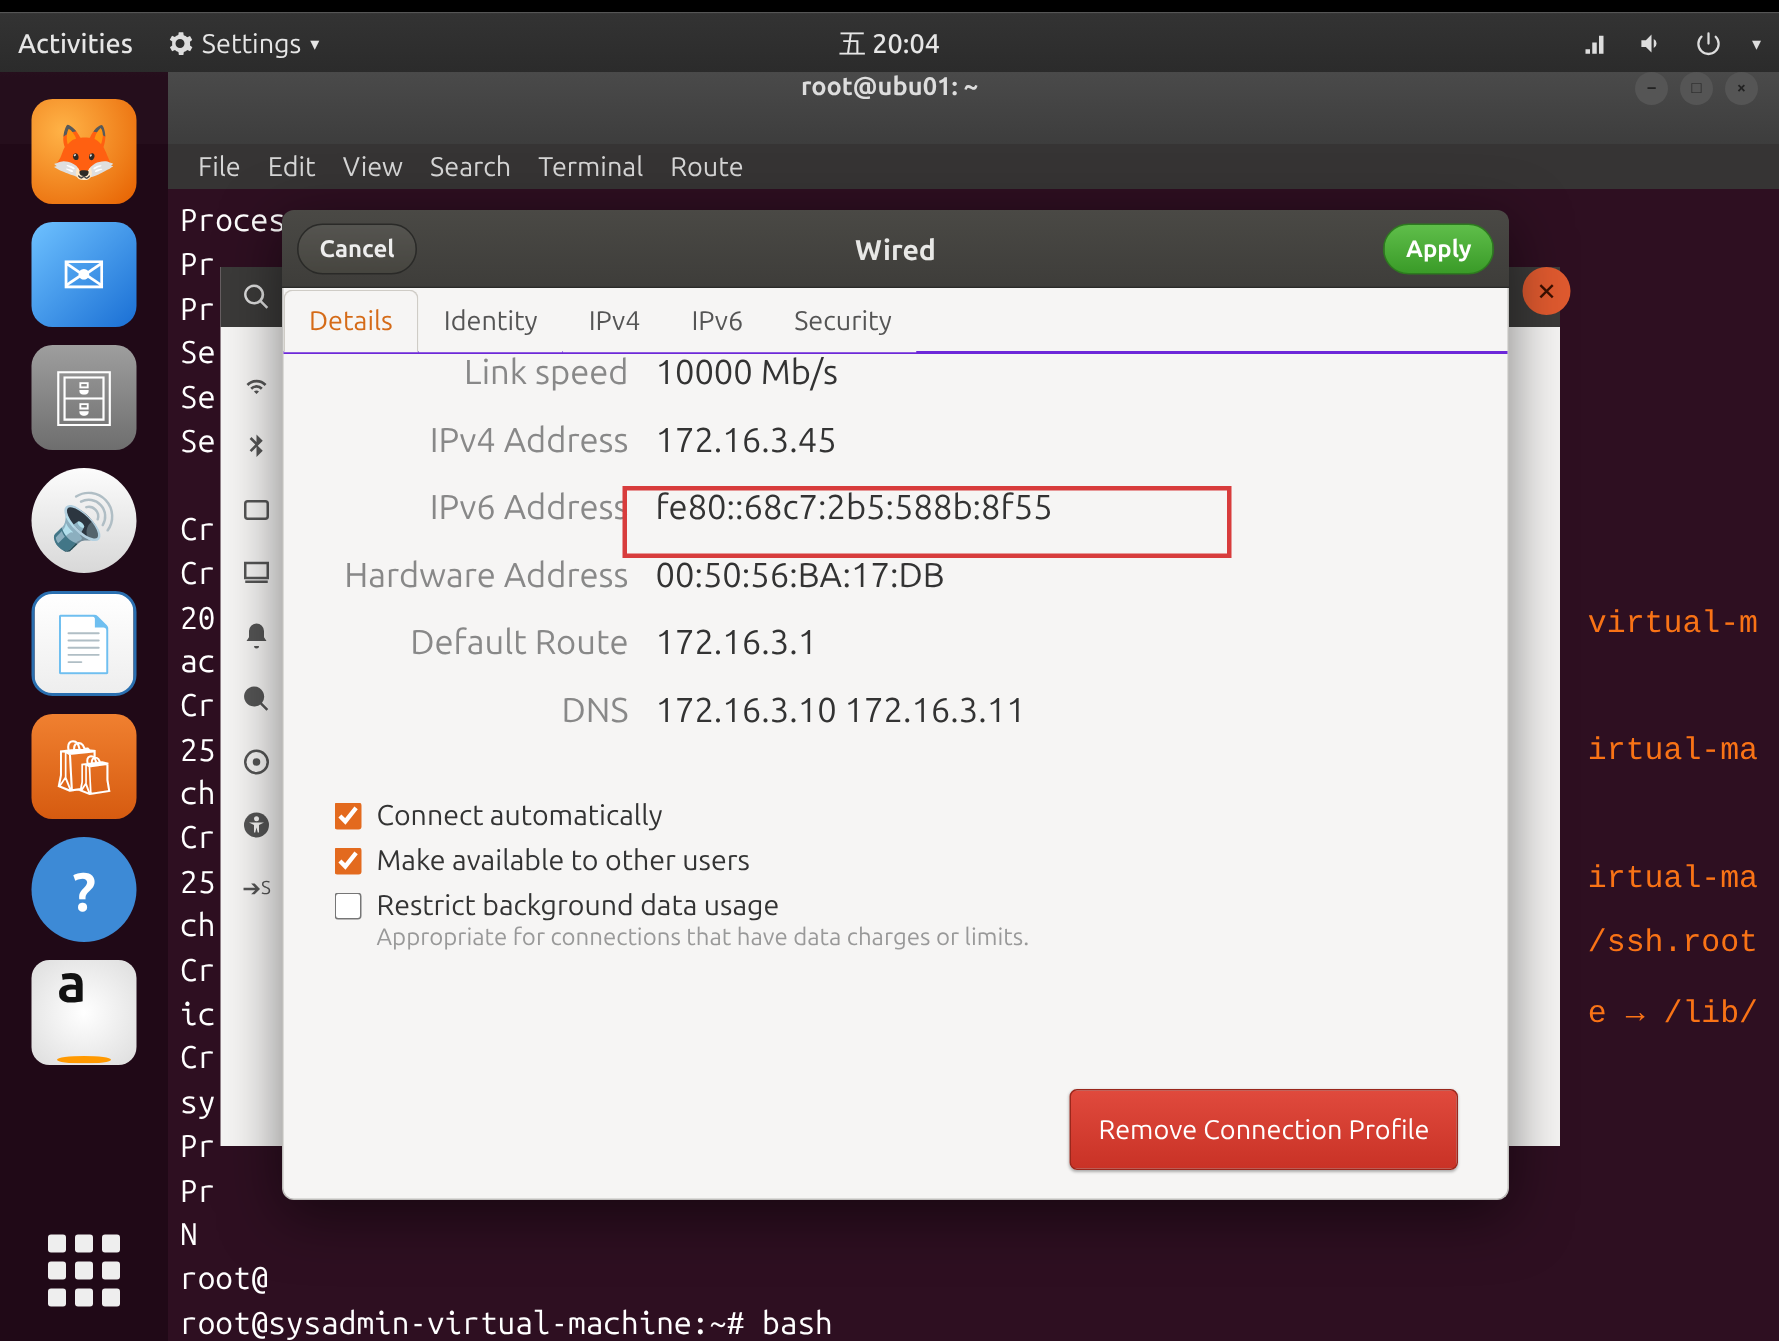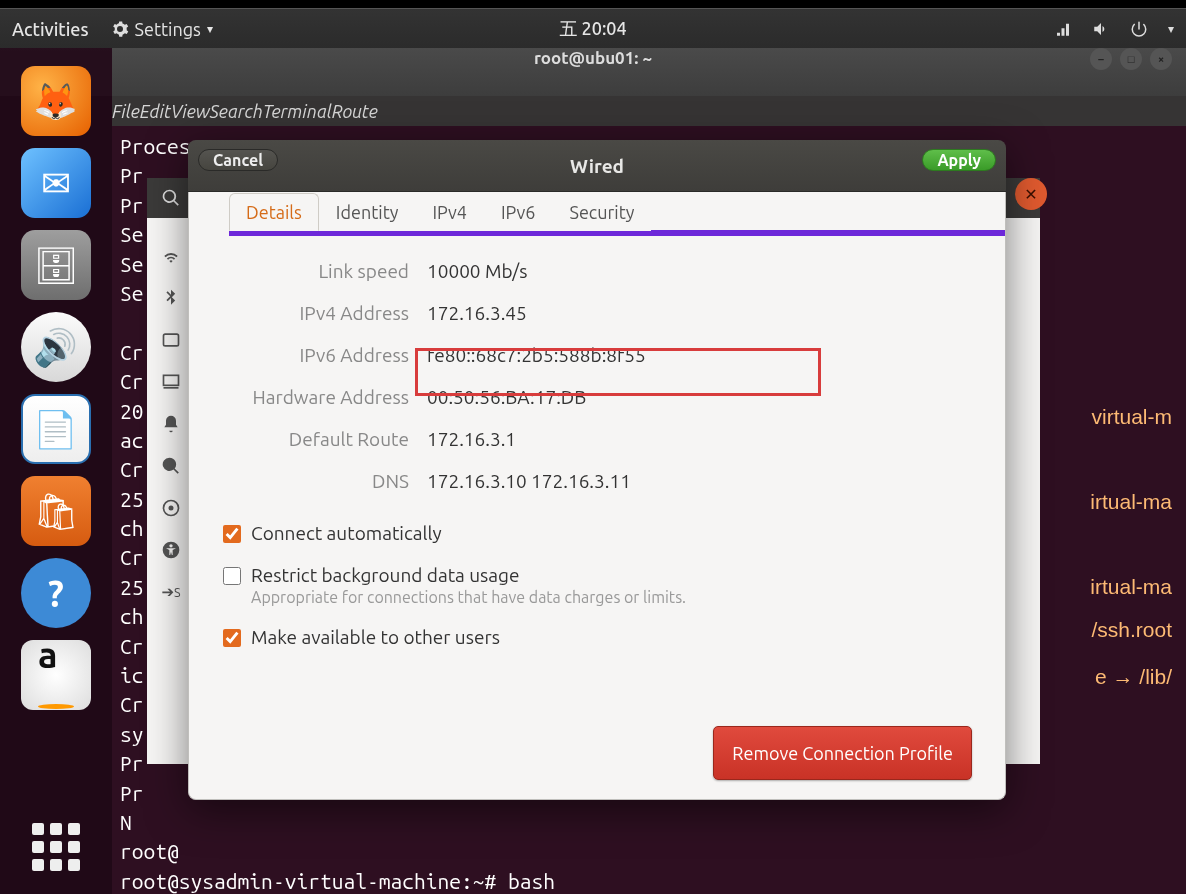--- a/index.html
+++ b/index.html
@@ -22,22 +22,22 @@
   background:linear-gradient(#4a4a4a,#3d3d3d); display:flex; align-items:flex-start;
   justify-content:center; color:#ddd; font-weight:600; font-size:17px; }
 .title-strip .winctl { position:absolute; right:14px; display:flex; gap:8px; }
 .title-strip .winctl span { width:22px; height:22px; border-radius:11px;
   background:#555; display:flex; align-items:center; justify-content:center;
   color:#222; font-size:11px; }
 
 
 .term-area { position:absolute; top:96px; left:112px; right:0; bottom:0;
   background:#2e0f21; }
-.term-menu { height:30px; display:flex; align-items:center; 
-  padding-left:0; color:#d6d6d6; font-size:18px; background:#363434;font-style:italic; }
+.term-menu { height:30px; display:flex; align-items:center; gap:18px;
+  padding-left:20px; color:#d6d6d6; font-size:18px; background:#363434; }
 .term-text { padding:6px 8px; color:#fff; font-family:"Ubuntu Mono",monospace;
   font-size:21px; line-height:1.4; white-space:pre; }
 
 
 .dock { position:absolute; top:48px; left:0; width:112px; bottom:0;
   background:rgba(35,10,25,.92); display:flex; flex-direction:column;
   align-items:center; gap:12px; padding-top:18px; }
 .dock .tile { width:70px; height:70px; border-radius:14px; display:flex;
   align-items:center; justify-content:center; font-size:36px; color:#fff; }
 .dock .ff { background:radial-gradient(circle at 30% 30%,#ffb347,#e66000); }
@@ -76,58 +76,58 @@
   bottom:130px; background:#f6f5f4; z-index:4; }
 
 
 .dlg { position:absolute; top:140px; left:188px; width:818px; height:660px;
   z-index:10; border-radius:8px; overflow:visible;
   box-shadow:0 10px 40px rgba(0,0,0,.5); }
 .dlg-title { height:52px; background:linear-gradient(#4a4945,#3e3d3a);
   display:flex; align-items:center; justify-content:center; color:#e8e8e6;
   font-weight:600; font-size:19px; border-radius:8px 8px 0 0;
   border-bottom:1px solid #2a2a28; }
-.dlg-title .btn { position:absolute; height:22px; padding:0 14px; border-radius:17px;
+.dlg-title .btn { position:absolute; height:34px; padding:0 14px; border-radius:17px;
   font-size:16px; display:flex; align-items:center; cursor:pointer; }
 .dlg-title .cancel { left:10px; top:9px; background:linear-gradient(#555450,#46453f);
   color:#eee; border:1px solid #2a2a28; }
 .dlg-title .apply { right:10px; top:9px; background:linear-gradient(#5fbe4a,#3a9b28);
   color:#fff; font-weight:600; border:1px solid #2d7a1f;text-align:center; }
 
 .dlg-body { height:608px; background:#f6f5f4; border-radius:0 0 8px 8px;
   border:1px solid #c0bfbc; border-top:none; }
-.tabs { display:flex; height:44px; border-bottom:6px solid #6d28d9;margin-left:40px; }
+.tabs { display:flex; height:44px; border-bottom:2px solid #6d28d9; }
 .tabs .tab { padding:0 16px; display:flex; align-items:center; font-size:18px;
   color:#555; border:1px solid transparent; border-radius:6px 6px 0 0;
   cursor:pointer; position:relative; top:1px; background:#f6f5f4; }
 .tabs .tab.active { border-color:#cfccc6; border-bottom-color:#f6f5f4;
   color:#d56b18; }
 
-.detail-grid { margin-top:24px; display:grid;
+.detail-grid { display:grid;
   grid-template-columns:220px 1fr; row-gap:20px; column-gap:18px;
-  font-size:19px; }
+  padding-left:10px; font-size:23px; }
 .detail-grid .lab { text-align:right; color:#888; }
 .detail-grid .val { color:#333; }
 .ipv4-wrap { position:absolute; left:226px; top:88px; width:406px; height:48px;
   border:3px solid #d83c3c; pointer-events:none; }
 
-.checks { margin:30px 34px 0; display:flex; flex-direction:column; gap:20px;
+.checks { margin:46px 34px 0; display:flex; flex-direction:column; gap:8px;
   font-size:19px; color:#333; }
 .chk { display:flex; align-items:flex-start; gap:10px; }
 .chk input { width:18px; height:18px; accent-color:#e36a1e; margin-top:3px; }
 .chk .sub { color:#999; font-size:16px; margin-top:2px; }
 
 .remove-btn { position:absolute; right:34px; bottom:20px;
   background:linear-gradient(#e04a3d,#c93226); color:#fff; border:1px solid #9a271c;
   height:54px; padding:0 18px; border-radius:5px; font-size:18px;
   display:flex; align-items:center; cursor:pointer;
   box-shadow:0 1px 2px rgba(0,0,0,.3); }
 
 
-.frag { position:absolute; color:#fdba74; font-family:Liberation Sans, sans-serif;
+.frag { position:absolute; color:#f97316; font-family:Liberation Mono, monospace;
   font-size:21px; }
 </style>
 </head>
 <body>
 
 <div class="topbar"></div>
 
 <div class="menubar">
   <span class="act">Activities</span>
   <span class="settings-item">
@@ -324,27 +324,27 @@
       </div>
       <div class="ipv4-wrap"></div>
     </div>
 
     <div class="checks">
       <label class="chk">
         <input type="checkbox" checked="" style="">
         <span>Connect automatically</span>
       </label>
       <label class="chk">
+        <input type="checkbox" checked="" style="">
+        <span>Make available to other users</span>
+      </label>
+      <label class="chk">
         <input type="checkbox" style="">
         <span>
           <div>Restrict background data usage</div>
           <div class="sub">Appropriate for connections that have data charges or limits.</div>
         </span>
       </label>
-      <label class="chk">
-        <input type="checkbox" checked="" style="">
-        <span>Make available to other users</span>
-      </label>
     </div>
 
     <div class="remove-btn">Remove Connection Profile</div>
   </div>
 </div>
 
 </body></html>

